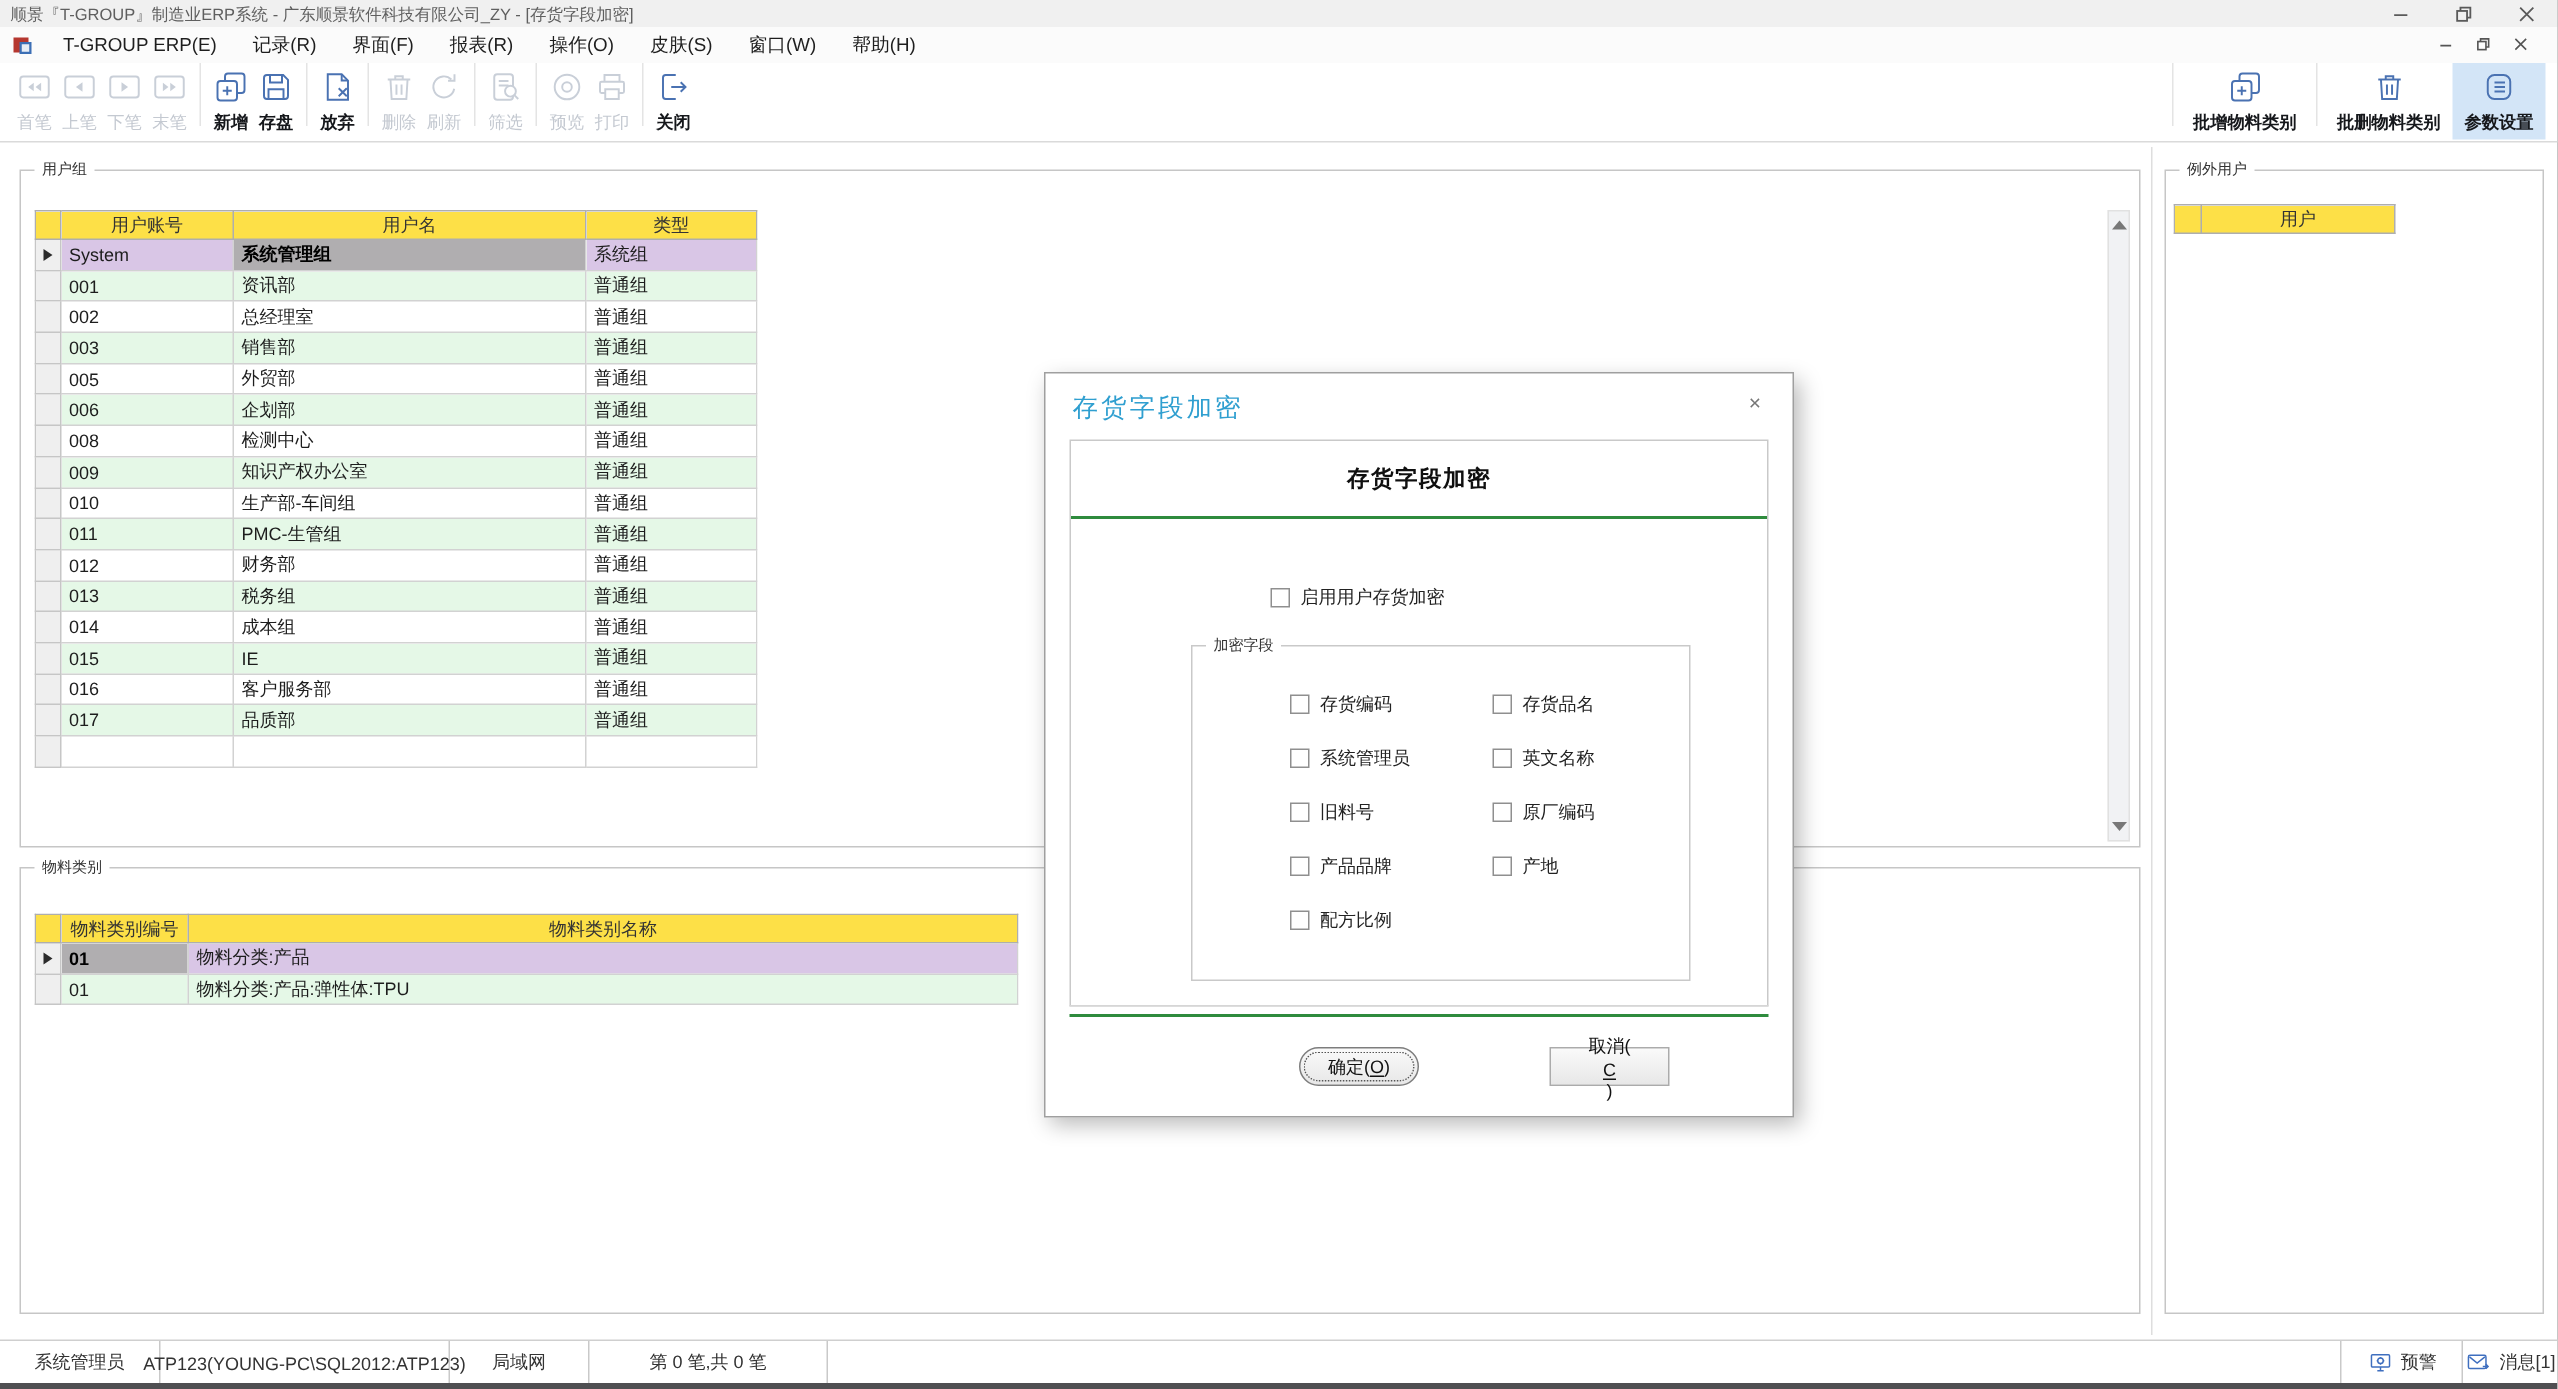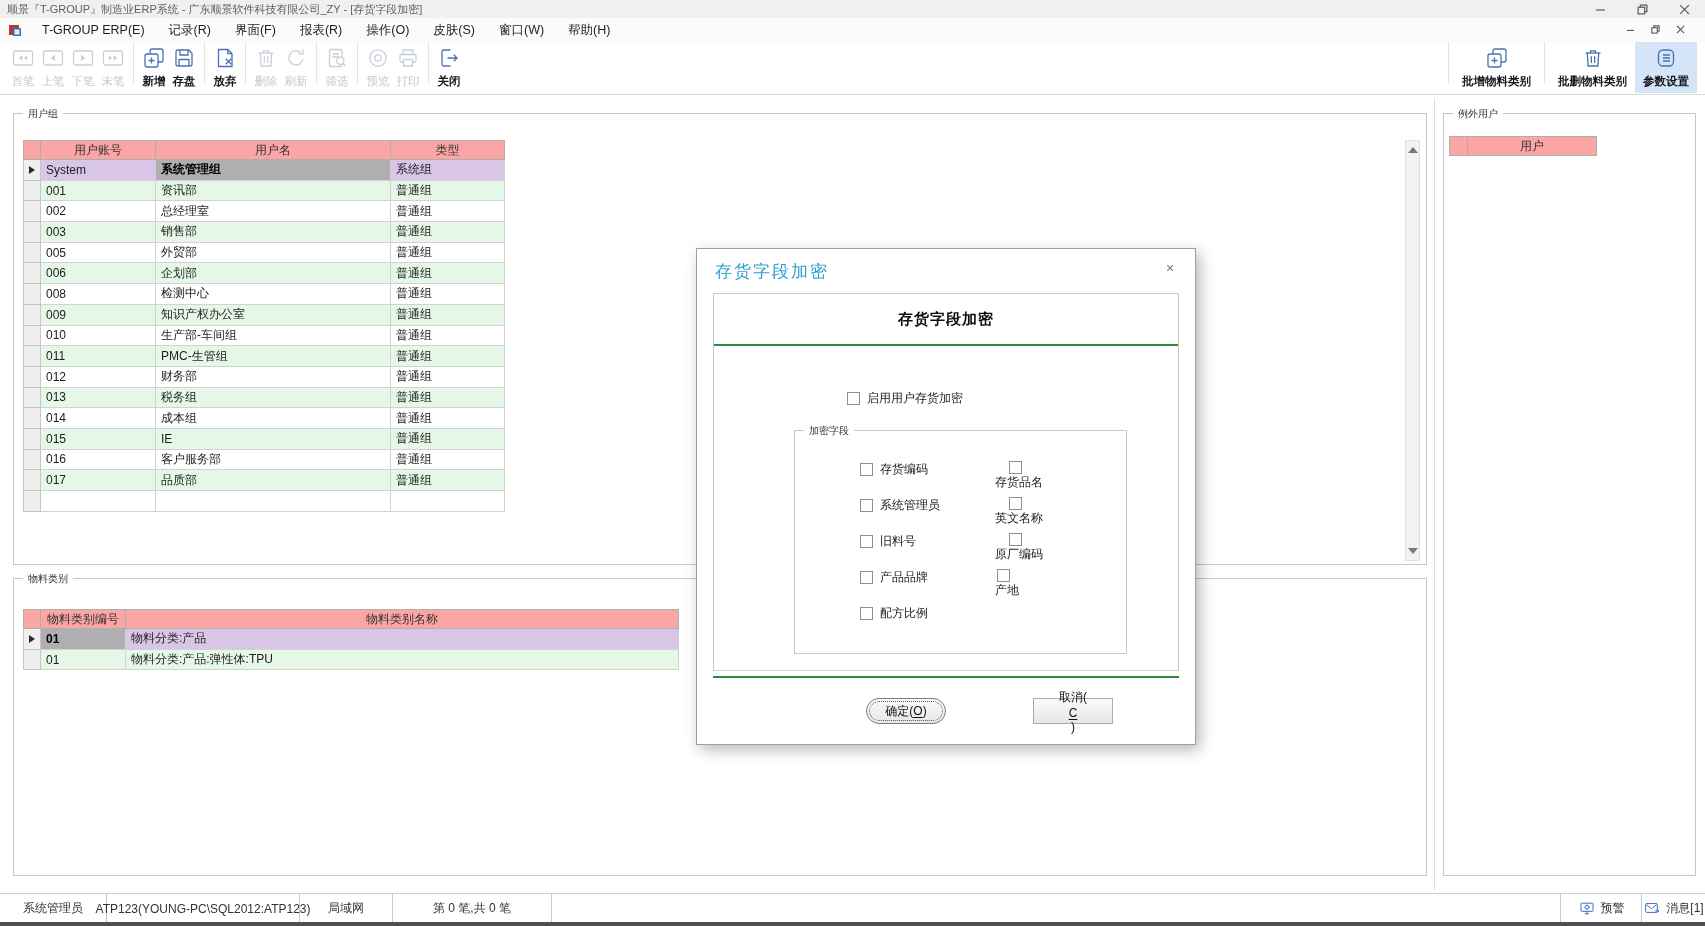--- a/index.html
+++ b/index.html
@@ -30,21 +30,21 @@
   .tbtn.wide { width:auto; padding:0 8px; }
   .tbtn.hl { background:#d3e5f7; }
 
   
   .grp { position:absolute; border:1px solid #c6c6c6; background:#fff; }
   .glegend { position:absolute; top:-8px; left:9px; background:#fff; padding:0 5px; font-size:10px; color:#333; line-height:15px; white-space:nowrap; }
 
   
   .gridwrap { position:absolute; overflow:hidden; }
   table.grd { border-collapse:collapse; table-layout:fixed; font-size:12px; color:#1d1d1d; }
-  .grd th { background:#fca5a5; border:1px solid #aeaeae; height:19px; font-weight:400; color:#333; padding:0 2px; text-align:center; overflow:hidden; white-space:nowrap; }
+  .grd th { background:#fde047; border:1px solid #aeaeae; height:19px; font-weight:400; color:#333; padding:0 2px; text-align:center; overflow:hidden; white-space:nowrap; }
   .grd td { border:1px solid #d2d2d2; height:20.7px; padding:0 2px 0 5px; white-space:nowrap; overflow:hidden; background:#fff; }
   .grd td.rsel { background:#efefef; border-color:#c6c6c6; padding:0; text-align:center; }
   .grd tbody tr:nth-child(even) td { background:#e5f8e7; }
   .grd tbody tr:nth-child(even) td.rsel { background:#efefef; }
   .grd tr.cur td { background:#d9c6e6;margin-top:32px; }
   .grd tr.cur td.curcell { background:#b0aeb0; font-weight:700; color:#000; }
   .grd tr.cur td.rsel { background:#efefef; }
   .rowarrow { display:inline-block; width:0; height:0; border-left:6px solid #2b2b2b; border-top:4px solid transparent; border-bottom:4px solid transparent; }
 
   
@@ -59,21 +59,21 @@
   .dialog { position:absolute; left:696px; top:248px; width:500px; height:497px; background:#fff; border:1px solid #9f9f9f; box-shadow:4px 5px 14px rgba(0,0,0,.28); }
   .dlg-title { position:absolute; left:18px; top:11px; font-family:"DejaVu Serif","Liberation Serif",serif; font-size:17px; color:#2f9fd0; letter-spacing:2px; }
   .dlg-close { position:absolute; right:15px; top:9px; font-size:14px; color:#777; width:20px; height:20px; text-align:center; line-height:20px; }
   .dlg-panel { position:absolute; left:16px; top:44px; width:466px; height:378px; border:1px solid #c9c9c9; }
   .dlg-head { height:52px; border-bottom:2px solid #2e8b3d; display:flex; align-items:center; justify-content:center; font-size:15px; font-weight:700; color:#0f0f0f; letter-spacing:1px; }
   .en-row { position:absolute; left:133px; top:96px; display:flex; align-items:center; }
   .cb { display:inline-block; width:13px; height:13px; border:1px solid #8f8f8f; background:#fff; margin-right:7px; flex:none; vertical-align:-2px; }
   .dlg-fs { position:absolute; left:80px; top:136px; width:333px; height:224px; border:1px solid #c9c9c9; }
   .fr { position:absolute; left:0; right:0; height:16px; }
   .fi { position:absolute; display:flex; align-items:center; white-space:nowrap; }
-  .fi.c1 { left:65px; } .fi.c2 { left:200px;flex-direction:column; }
+  .fi.c1 { left:65px; } .fi.c2 { left:200px; }
   .dlg-green { position:absolute; left:16px; top:427px; width:466px; border-top:2px solid #2e8b3d; }
   .dlg-grayline { position:absolute; left:16px; top:421px; width:466px; border-top:1px solid #d6d6d6; }
   .dbtn { position:absolute; width:80px; height:26px; top:449px; background:linear-gradient(#fafafa,#e7e7e7); border:1px solid #ababab; font-size:12px; color:#111; display:flex; align-items:center; justify-content:center; }
   .dbtn.focus { border-color:#7d7d7d; outline:1px dotted #555; outline-offset:-4px; }
   .dbtn u { text-underline-offset:2px; }
 
   
   .statusbar { position:absolute; left:0; top:893px; width:1705px; height:29px; background:#fff; border-top:1px solid #cfcfcf; font-size:12px; color:#333; }
   .sbcell { position:absolute; top:0; height:29px; display:flex; align-items:center; justify-content:center; border-right:1px solid #c9c9c9; white-space:nowrap; }
   .sbright { border-right:none; border-left:1px solid #c9c9c9; gap:5px; }

